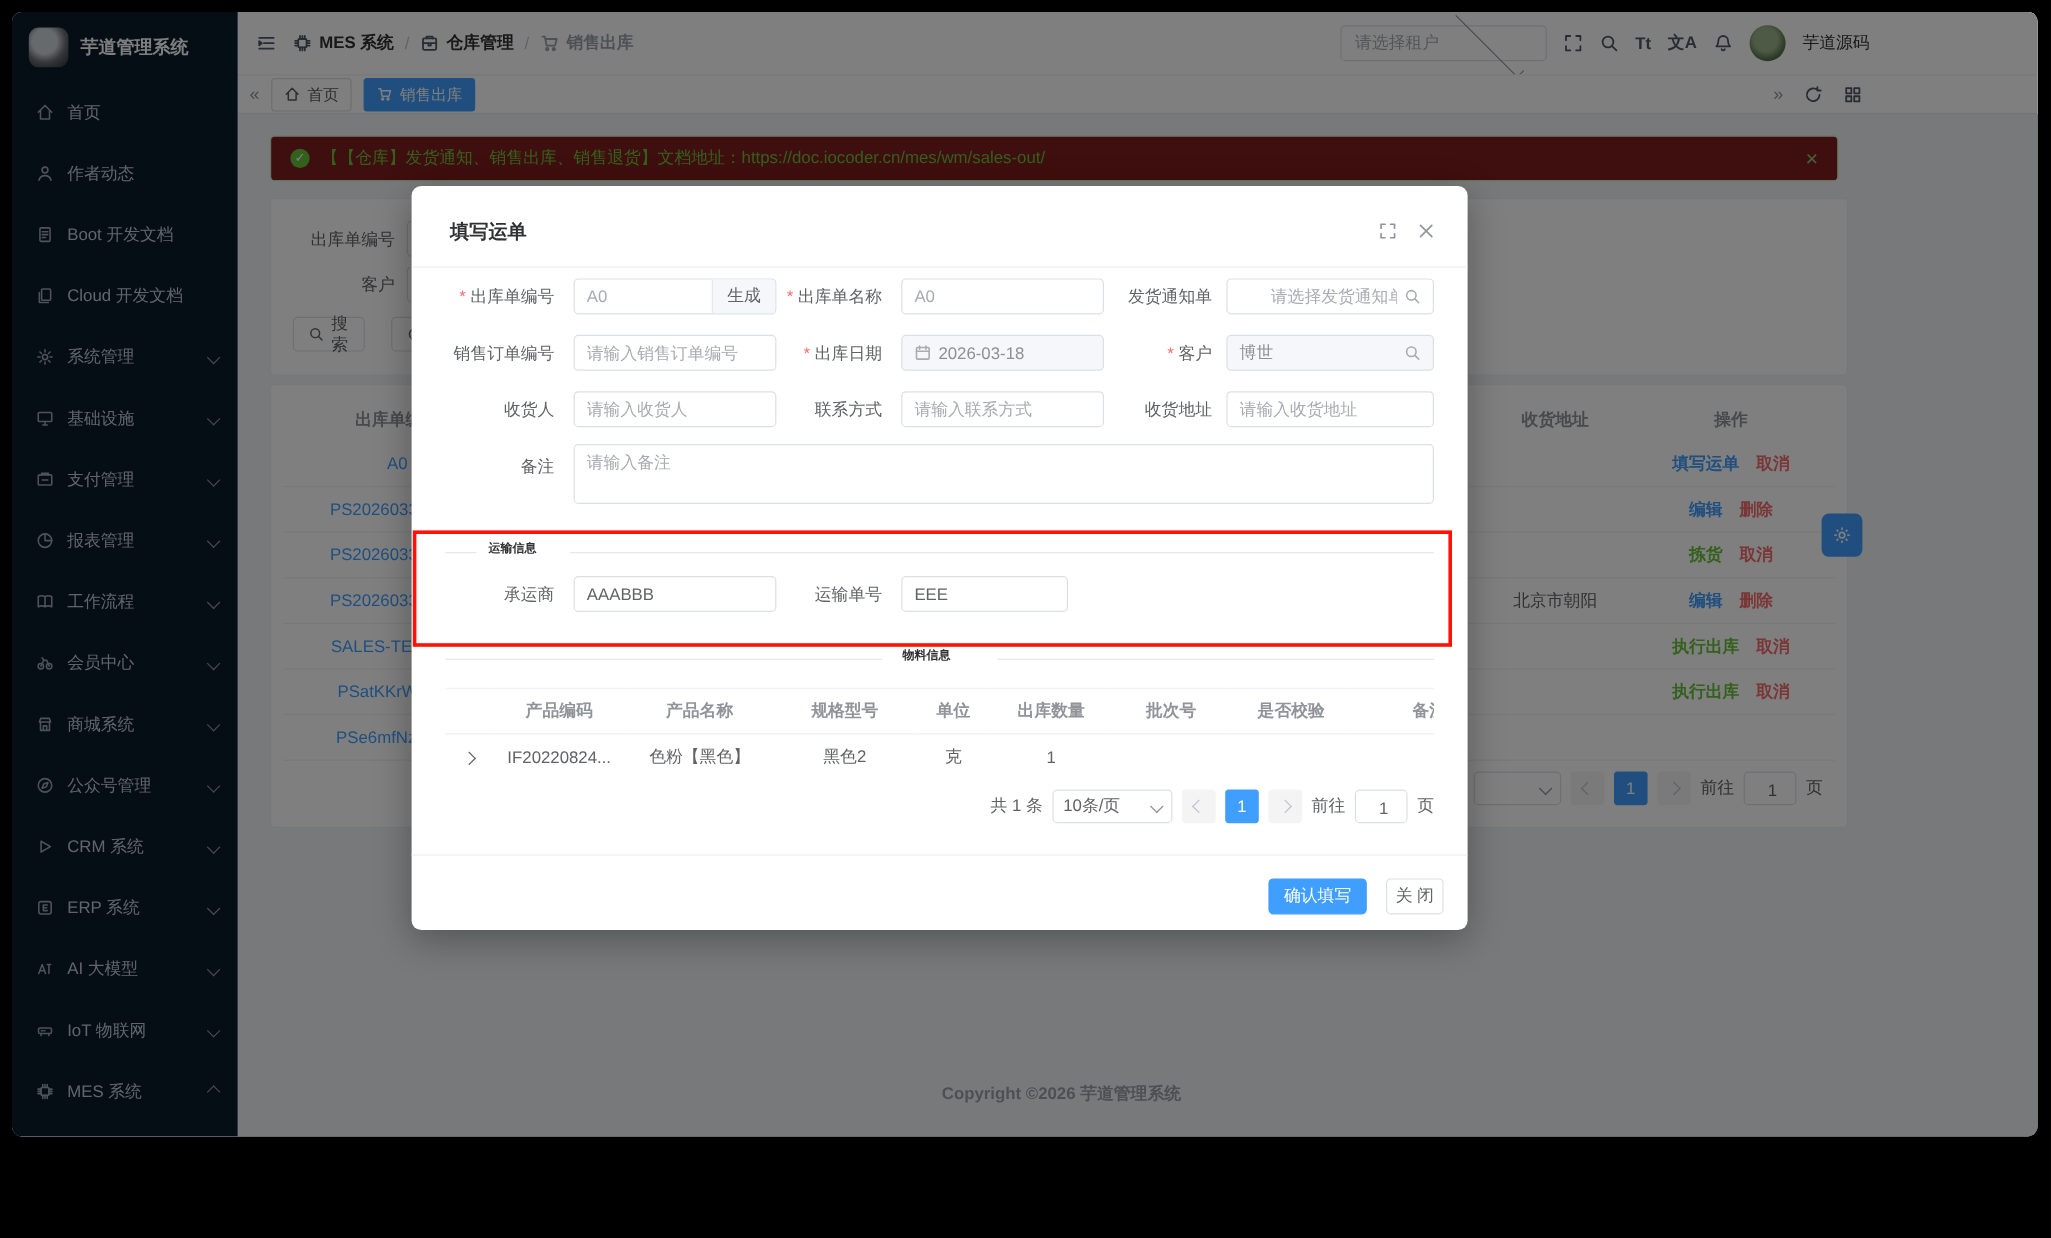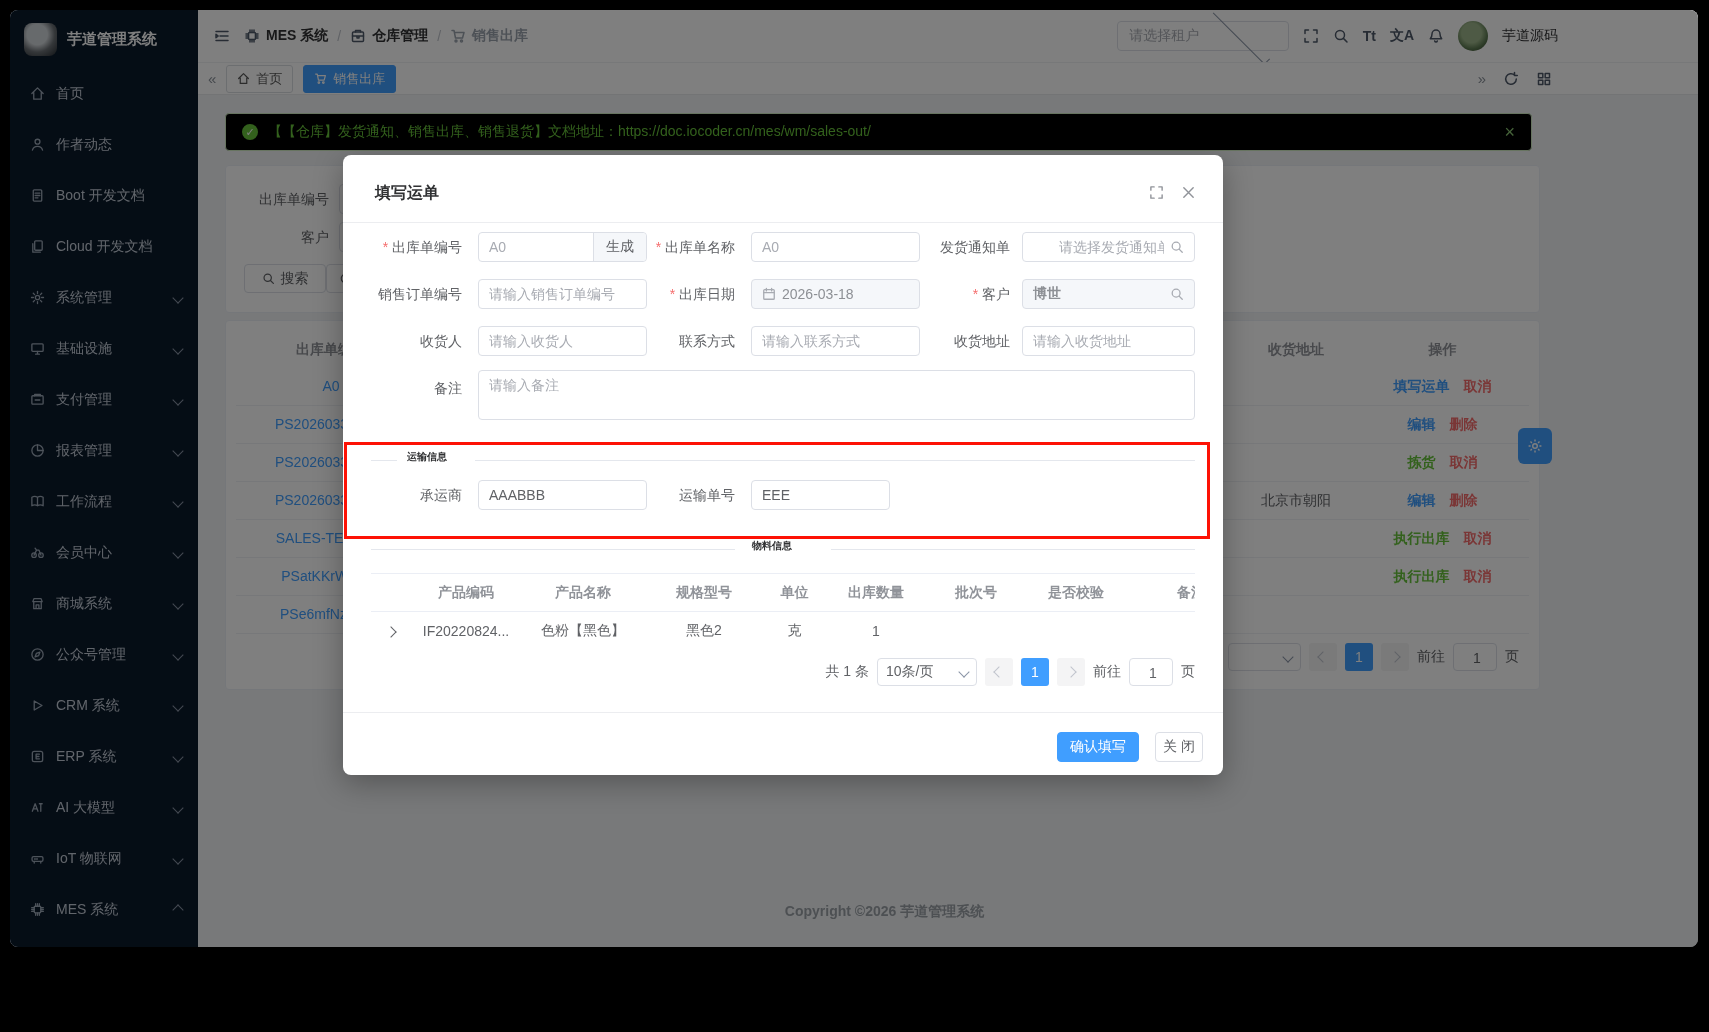--- a/index.html
+++ b/index.html
@@ -48,21 +48,21 @@
     padding:0 146px 0 10px;box-sizing:border-box;gap:10px;}
   .tab{height:26px;display:flex;align-items:center;gap:6px;padding:0 10px;border:1px solid #d9dce0;
     border-radius:3px;background:#fff;color:#595959;cursor:pointer;font-size:13px;}
   .tab svg{width:13px;height:13px;stroke:currentColor;fill:none;stroke-width:1.5;
     stroke-linecap:round;stroke-linejoin:round;}
   .tab.active{background:#409eff;border-color:#409eff;color:#fff;}
   .tab-chevrons{color:#8a919a;font-size:15px;cursor:pointer;}
   .tabbar-right{margin-left:auto;display:flex;align-items:center;gap:17px;color:#6b7280;}
   
   #content{position:absolute;left:0;top:86px;right:0;bottom:0;}
-  #alert{position:absolute;left:27px;top:17px;width:1307px;height:38px;background:#000000;
+  #alert{position:absolute;left:27px;top:17px;width:1307px;height:38px;background:#7f1d1d;
     border:1px solid #cfe8c0;border-radius:4px;display:flex;align-items:center;gap:10px;
     padding:0 16px;box-sizing:border-box;color:#67c23a;}
   .alert-check{width:16px;height:16px;border-radius:50%;background:#67c23a;color:#fff;flex:none;
     font-size:11px;line-height:16px;text-align:center;}
   .alert-check::before{content:"✓";}
   .alert-close{margin-left:auto;color:#8bc573;font-size:18px;cursor:pointer;}
   .alert-close::before{content:"×";}
   .card{position:absolute;background:#fff;border-radius:4px;border:1px solid #ebeef5;
     box-sizing:border-box;}
   
@@ -437,21 +437,21 @@
       <div class="card" style="left:27px;top:69px;width:1315px;height:148px;">
         <div style="position:relative;width:100%;height:100%;">
           <span class="f-lbl" style="left:0;top:18px;width:103px;">出库单编号</span>
           <div class="inp" style="left:113px;top:18px;width:228px;">
             <input placeholder="请输入出库单编号" style="">
           </div>
           <span class="f-lbl" style="left:0;top:56px;width:103px;">客户</span>
           <div class="inp" style="left:113px;top:56px;width:228px;">
             <input placeholder="请选择客户" style="">
           </div>
-          <div class="btn" style="left:18px;top:98px;width:82px;">
+          <div class="btn" style="left:18px;top:98px;width:60px;">
             <svg viewBox="0 0 16 16">
                 <circle cx="7" cy="7" r="4.5"></circle>
                 <path d="M10.4 10.4 14 14"></path>
               </svg>
             <span>搜索</span>
           </div>
           <div class="btn" style="left:100px;top:98px;width:72px;">
             <svg viewBox="0 0 16 16">
                 <path d="M13.3 8A5.3 5.3 0 1 1 11.6 4.1M11.5 1.6v2.8h2.8"></path>
               </svg>
@@ -570,21 +570,21 @@
     <div class="inp gray" style="left:408px;top:124px;width:169px;">
       <span class="pfx">
           <svg viewBox="0 0 16 16">
             <rect x="2" y="3" width="12" height="11" rx="1"></rect>
             <path d="M2 6.5h12M5 1.5v3M11 1.5v3"></path>
           </svg>
         </span>
       <span class="dim-val">2026-03-18</span>
     </div>
     <span class="dl req" style="left:548px;top:124px;">客户</span>
-    <div class="inp gray" style="left:679px;top:124px;width:173px;font-weight:bold;">
+    <div class="inp gray" style="left:679px;top:124px;width:173px;">
       <span class="dim-val">博世</span>
       <span class="sfx">
           <svg viewBox="0 0 16 16">
             <circle cx="7" cy="7" r="4.5"></circle>
             <path d="M10.4 10.4 14 14"></path>
           </svg>
         </span>
     </div>
 
     <span class="dl" style="left:0;top:171px;">收货人</span>

